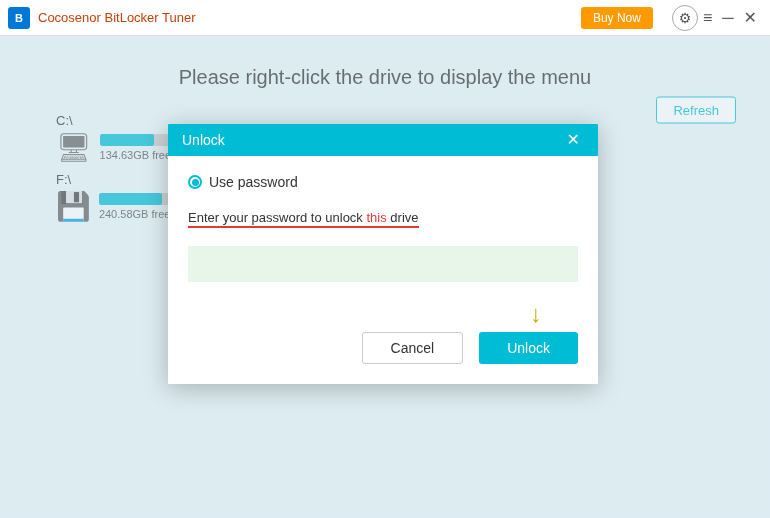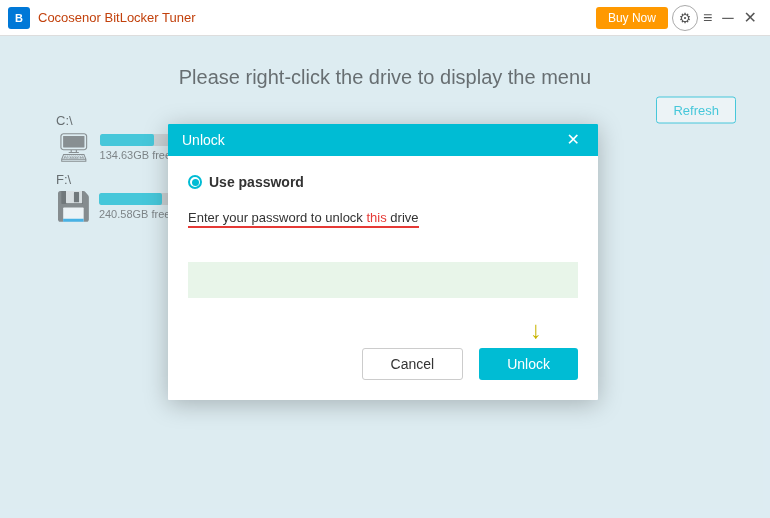--- a/index.html
+++ b/index.html
@@ -40,21 +40,21 @@
       flex: 1;
     }
     .buy-now-btn {
       background: #f90;
       color: #fff;
       border: none;
       border-radius: 3px;
       padding: 4px 12px;
       font-size: 12px;
       cursor: pointer;
-      margin-right: 4px;
+      margin-right: 19px;
     }
     .titlebar-icons {
       display: flex;
       align-items: center;
       gap: 8px;
     }
     .titlebar-icon {
       width: 26px;
       height: 26px;
       display: flex;
@@ -206,21 +206,20 @@
       gap: 40px;
       margin-bottom: 18px;
     }
     .radio-option {
       display: flex;
       align-items: center;
       gap: 7px;
       font-size: 14px;
       color: #333;
       cursor: pointer;
-      font-weight: bold;
     }
     .radio-circle {
       width: 14px;
       height: 14px;
       border-radius: 50%;
       border: 2px solid #00bcd4;
       display: flex;
       align-items: center;
       justify-content: center;
     }
@@ -229,21 +228,21 @@
       width: 7px;
       height: 7px;
       border-radius: 50%;
       background: #00bcd4;
     }
 
     
     .password-label {
       font-size: 13px;
       color: #333;
-      margin-bottom: 24px;
+      margin-bottom: 8px;
       border-bottom: 2px solid #e53935;
       display: inline-block;
       padding-bottom: 1px;
     }
     .password-label span.highlight {
       color: #e53935;
     }
     .password-input-wrapper {
       margin-top: 10px;
       margin-bottom: 20px;

